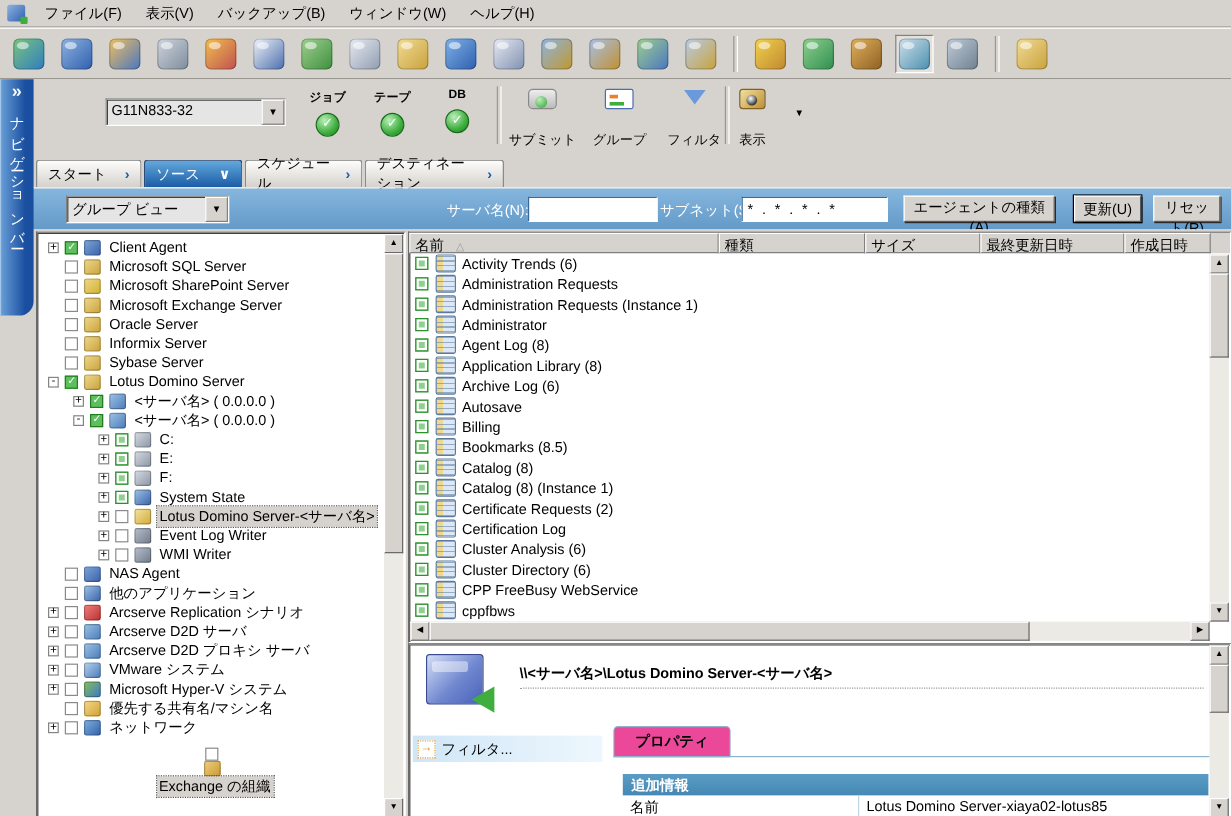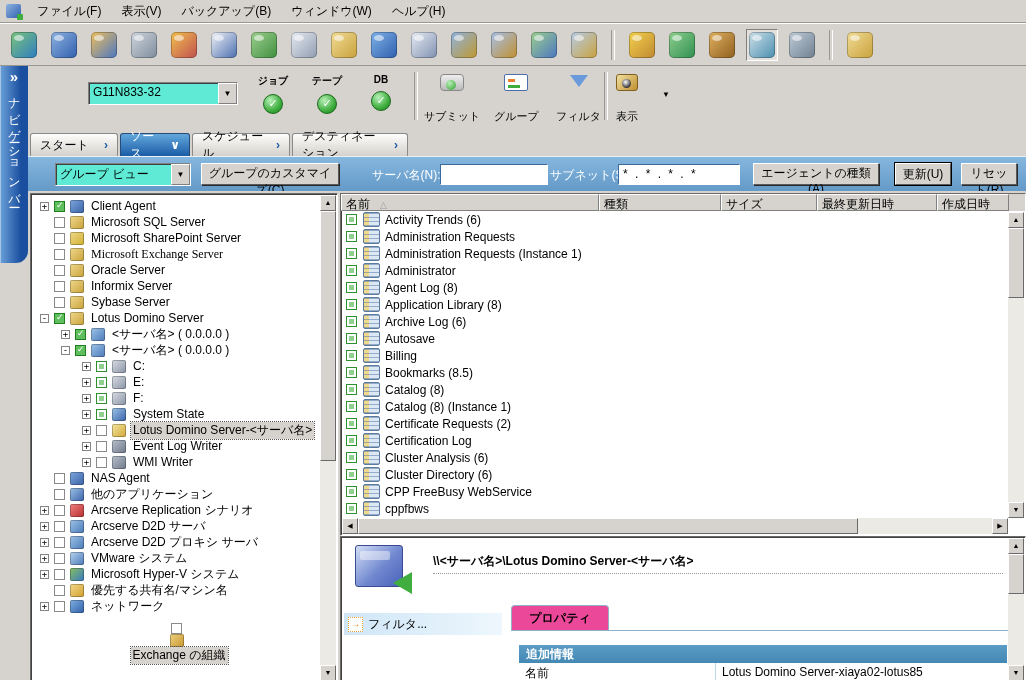--- a/index.html
+++ b/index.html
@@ -18,21 +18,21 @@
   .tbbtn.pressed{border-color:#808080 #fff #fff #808080;background:#e4e1dc}
   .tbicon{display:block;width:26px;height:26px;border-radius:5px;position:relative;box-shadow:inset 0 0 0 1px rgba(0,0,0,.25)}
   .tbicon::after{content:"";position:absolute;left:3px;top:3px;width:10px;height:6px;border-radius:50%;background:rgba(255,255,255,.55)}
   .tbsep{width:2px;height:30px;border-left:1px solid #9a9690;border-right:1px solid #fff;margin:0 3px}
 
   
   .midbar{position:relative;height:62px;background:#d6d3ce}
   .navstrip{position:absolute;left:0;top:0;width:28px;height:194px;z-index:9;background:linear-gradient(90deg,#6aa0d8,#1a4fa0 75%);border-radius:0 0 12px 0;color:#fff;display:flex;flex-direction:column;align-items:center;padding-top:3px;box-shadow:inset 1px 0 0 rgba(255,255,255,.4)}
   .navchev{font-size:15px;font-weight:bold;line-height:16px;cursor:pointer}
   .navtext{writing-mode:vertical-rl;text-orientation:upright;font-size:12px;letter-spacing:2px;margin-top:4px}
-  .combo{position:absolute;display:flex;background:#5eead4;border:1px solid;border-color:#808080 #fff #fff #808080;box-shadow:inset 1px 1px 0 #404040}
+  .combo{position:absolute;display:flex;background:#e5e5e5;border:1px solid;border-color:#808080 #fff #fff #808080;box-shadow:inset 1px 1px 0 #404040}
   .combo .cval{flex:1;padding:2px 4px;white-space:nowrap;overflow:hidden}
   .combo .carr{width:17px;background:#d6d3ce;border:1px solid;border-color:#fff #808080 #808080 #fff;font-size:8px;display:flex;align-items:center;justify-content:center}
   .srvcombo{left:88px;top:16px;width:148px;height:21px}
   .statgrp{position:absolute;top:8px;width:46px;text-align:center}
   .statlbl{font-size:10px;font-weight:bold}
   .statled{width:18px;height:18px;margin:6px auto 0;border-radius:50%;background:radial-gradient(circle at 35% 30%,#b8f0b8,#3fae3f 60%,#1f7f1f);border:1px solid #1a6a1a;color:#fff;font-size:11px;font-weight:bold;line-height:17px;text-align:center}
   .vsep{position:absolute;top:6px;width:2px;height:48px;border-left:1px solid #9a9690;border-right:1px solid #fff}
   .toolbtn{position:absolute;top:6px;height:50px;display:flex;flex-direction:column;align-items:center;justify-content:flex-end;padding:2px 4px;cursor:pointer}
   .toolbtn .tlbl{font-size:11px;margin-top:18px;white-space:nowrap}
   .ic-submit{width:22px;height:22px;border-radius:4px;background:linear-gradient(#eee,#bbb);border:1px solid #888;position:relative}
@@ -231,40 +231,39 @@
       <span class="tlbl">表示</span>
     </div>
     <span class="ddarrow" style="left:662px;top:24px">▼</span>
   </div>
 
   <div class="tabrow">
     <div class="tab" style="width:88px">
       <span>スタート</span>
       <span class="chev">›</span>
     </div>
-    <div class="tab active" style="width:70px">
+    <div class="tab active" style="width:82px">
       <span>ソース</span>
       <span class="chev">∨</span>
     </div>
     <div class="tab" style="width:98px">
       <span>スケジュール</span>
       <span class="chev">›</span>
     </div>
     <div class="tab" style="width:116px">
       <span>デスティネーション</span>
       <span class="chev">›</span>
     </div>
   </div>
 
   <div class="filterbar">
     <div class="combo" style="left:55px;top:6px;width:134px;height:21px">
       <span class="cval">グループ ビュー</span>
       <span class="carr">▼</span>
     </div>
-    <button class="btn" style="left:201px;width:138px">グループのカスタマイズ(C)</button>
     <span class="fb-lbl" style="left:372px">サーバ名(N):</span>
     <span class="fb-input" style="left:440px;width:98px"></span>
     <span class="fb-lbl" style="left:550px">サブネット(S):</span>
     <span class="fb-input" style="left:618px;width:112px;letter-spacing:2px">* . * . * . *</span>
     <button class="btn" style="left:753px;width:126px">エージェントの種類(A)</button>
     <button class="btn default" style="left:895px;width:56px">更新(U)</button>
     <button class="btn" style="left:961px;width:56px">リセット(R)</button>
   </div>
 
   <div class="main">
@@ -282,21 +281,21 @@
             <span class="cb off"></span>
             <span class="ticon" style="background: linear-gradient(135deg, rgb(240, 217, 140), rgb(200, 162, 60));"></span>
             <span class="tlabel">Microsoft SQL Server</span>
           </div>
           <div class="trow" style="padding-left: 6px;">
             <span class="texp none"></span>
             <span class="cb off"></span>
             <span class="ticon" style="background: linear-gradient(135deg, rgb(240, 217, 140), rgb(208, 176, 48));"></span>
             <span class="tlabel">Microsoft SharePoint Server</span>
           </div>
-          <div class="trow" style="padding-left: 6px; font-family: Liberation Serif, serif;">
+          <div class="trow" style="padding-left: 6px;">
             <span class="texp none"></span>
             <span class="cb off"></span>
             <span class="ticon" style="background: linear-gradient(135deg, rgb(240, 217, 140), rgb(200, 162, 60));"></span>
             <span class="tlabel">Microsoft Exchange Server</span>
           </div>
           <div class="trow" style="padding-left: 6px;">
             <span class="texp none"></span>
             <span class="cb off"></span>
             <span class="ticon" style="background: linear-gradient(135deg, rgb(240, 217, 140), rgb(200, 162, 60));"></span>
             <span class="tlabel">Oracle Server</span>

